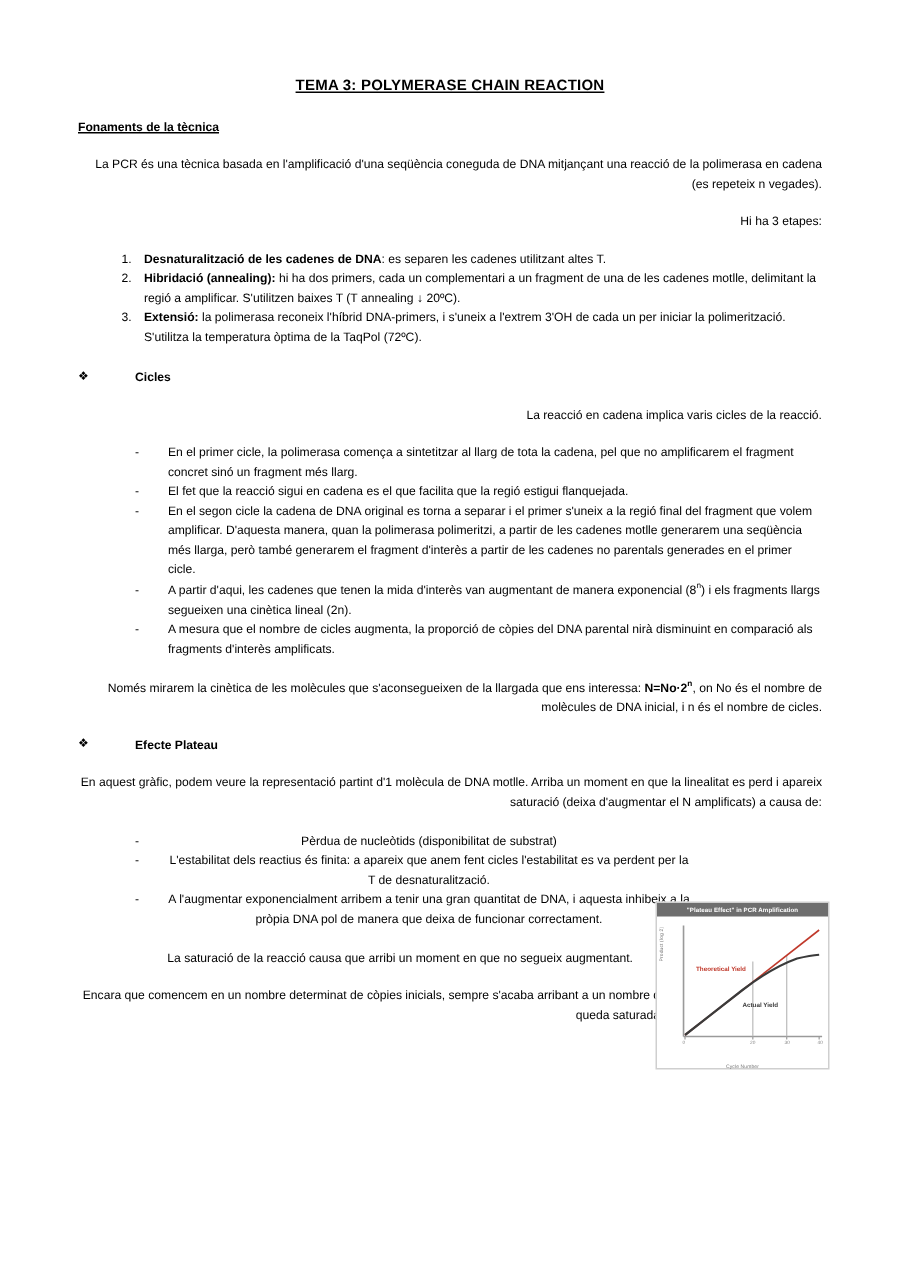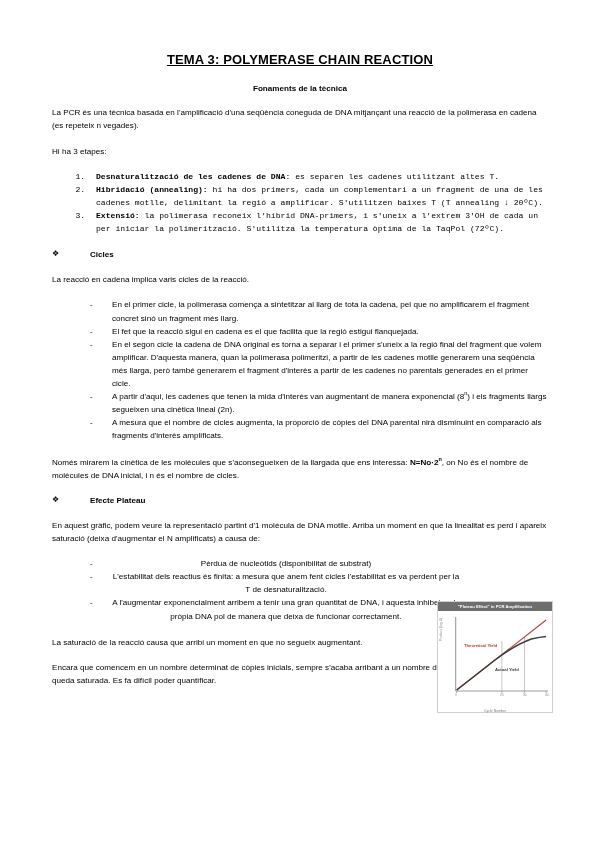--- a/index.html
+++ b/index.html
@@ -18,51 +18,50 @@
   .page {
     box-sizing: border-box;
     width: 600px;
     height: 848px;
     padding: 52px 52px 0 52px;
     position: relative;
   }
   .doc-title {
     text-align: center;
     font-weight: bold;
-    font-size: 13px;
+    font-size: 10px;
     letter-spacing: 0.15px;
     text-decoration: underline;
     margin: 0 0 16px 0;
     line-height: 1.2;
   }
   .section-heading {
     font-weight: bold;
     font-size: 8.1px;
+    text-decoration: underline;
     margin: 0 0 13px 0;
     line-height: 1.2;
-    text-align: center;
   }
   p.body-text {
     font-size: 8.1px;
     line-height: 1.62;
     margin: 0 0 12px 0;
-    text-align: left;
+    text-align: right;
   }
   p.tight {
   }
   ol.steps {
     margin: 0 0 13px 0;
     padding-left: 38px;
     font-size: 8.1px;
     line-height: 1.62;
   }
   ol.steps > li {
     margin-bottom: 0px;
     padding-left: 6px;
-    font-family: Liberation Mono, monospace;
   }
   ul.dashes {
     list-style: none;
     margin: 0 0 13px 0;
     padding-left: 38px;
     font-size: 8.1px;
     line-height: 1.62;
   }
   ul.dashes > li {
     position: relative;
@@ -215,21 +214,21 @@
 
   <div class="sub-bullet">
     <span class="bullet-glyph">❖</span>
     <span class="bullet-label">Efecte Plateau</span>
   </div>
 
   <p class="body-text">En aquest gràfic, podem veure la representació partint d'1 molècula de DNA motlle. Arriba un moment en que la linealitat es perd i apareix saturació (deixa d'augmentar el N amplificats) a causa de:</p>
 
   <ul class="dashes" style="width:370px;text-align:center;">
     <li>Pèrdua de nucleòtids (disponibilitat de substrat)</li>
-    <li>L'estabilitat dels reactius és finita: a mesura que anem fent cicles l'estabilitat es va perdent per la T de desnaturalització.</li>
+    <li>L'estabilitat dels reactius és finita: a apareix que anem fent cicles l'estabilitat es va perdent per la T de desnaturalització.</li>
     <li>A l'augmentar exponencialment arribem a tenir una gran quantitat de DNA, i aquesta inhibeix a la pròpia DNA pol de manera que deixa de funcionar correctament.</li>
   </ul>
 
   <p class="body-text" style="width:370px;">La saturació de la reacció causa que arribi un moment en que no segueix augmentant.</p>
 
   <p class="body-text">Encara que comencem en un nombre determinat de còpies inicials, sempre s'acaba arribant a un nombre de cicles concrets on la reacció queda saturada. Es fa difícil poder quantificar.</p>
 
   <div class="figure">
     <div class="fig-title">"Plateau Effect" in PCR Amplification</div>
     <div class="fig-plot">

